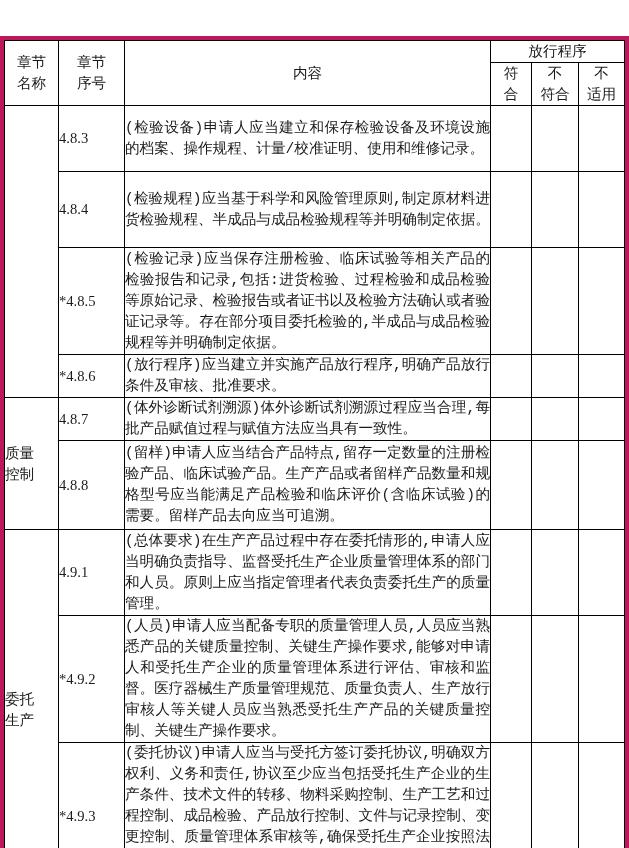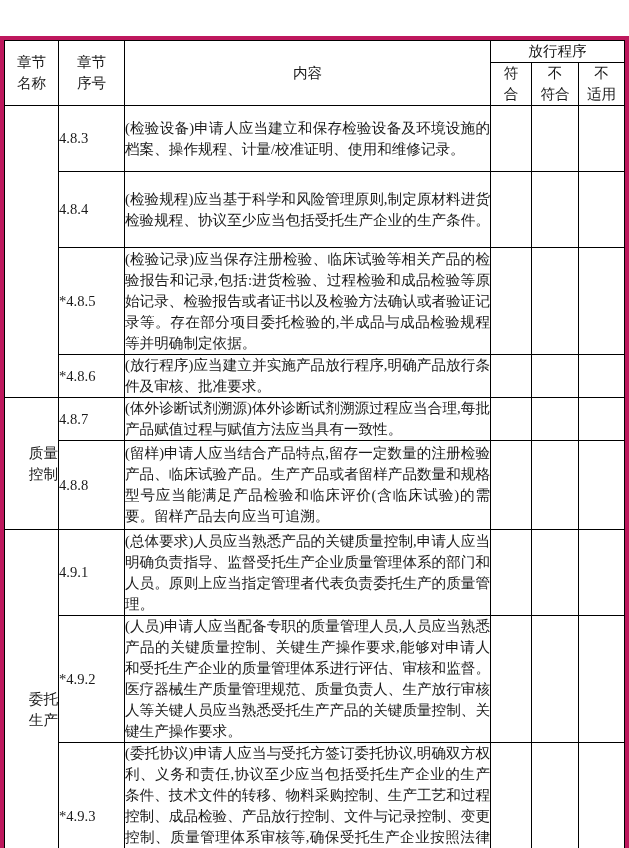--- a/index.html
+++ b/index.html
@@ -38,27 +38,28 @@
   .prewrap { white-space: pre-line; }
   
   th.chapter-head { border-bottom: none; }
   td.chapter-empty { border-top: none; }
   td.content-cell {
     padding: 0 7px;
     text-align: justify;
     text-justify: inter-character;
     text-align-last: left;
     word-break: break-all;
+    font-family: Liberation Mono, monospace;
   }
   td.section-cell {
     text-align: left;
     font-size: 15px;
   }
   td.chapter-cell {
-    text-align: right;
+    text-align: left;
     white-space: pre-line;
   }
   thead th { text-align: center; }
 </style>
 </head>
 <body>
 
 <div class="page">
   <table class="audit">
     <colgroup>
@@ -91,21 +92,21 @@
       <tr style="height:66px">
         <td rowspan="4" class="chapter-cell chapter-empty"></td>
         <td class="section-cell">4.8.3</td>
         <td class="content-cell">(检验设备)申请人应当建立和保存检验设备及环境设施的档案、操作规程、计量/校准证明、使用和维修记录。</td>
         <td></td>
         <td></td>
         <td></td>
       </tr>
       <tr style="height:76px">
         <td class="section-cell">4.8.4</td>
-        <td class="content-cell">(检验规程)应当基于科学和风险管理原则,制定原材料进货检验规程、协议至少应当包括受托生产企业的生产条件。</td>
+        <td class="content-cell">(检验规程)应当基于科学和风险管理原则,制定原材料进货检验规程、半成品与成品检验规程等并明确制定依据。</td>
         <td></td>
         <td></td>
         <td></td>
       </tr>
       <tr style="height:107px">
         <td class="section-cell">*4.8.5</td>
         <td class="content-cell">(检验记录)应当保存注册检验、临床试验等相关产品的检验报告和记录,包括:进货检验、过程检验和成品检验等原始记录、检验报告或者证书以及检验方法确认或者验证记录等。存在部分项目委托检验的,半成品与成品检验规程等并明确制定依据。</td>
         <td></td>
         <td></td>
         <td></td>
@@ -130,21 +131,21 @@
         <td class="section-cell">4.8.8</td>
         <td class="content-cell">(留样)申请人应当结合产品特点,留存一定数量的注册检验产品、临床试验产品。生产产品或者留样产品数量和规格型号应当能满足产品检验和临床评价(含临床试验)的需要。留样产品去向应当可追溯。</td>
         <td></td>
         <td></td>
         <td></td>
       </tr>
       <tr style="height:86px">
         <td rowspan="3" class="chapter-cell">委托
 生产</td>
         <td class="section-cell">4.9.1</td>
-        <td class="content-cell">(总体要求)人员应当熟悉产品的关键质量控制,申请人应当明确负责指导、监督受托生产企业质量管理体系的部门和人员。原则上应当指定管理者代表负责委托生产的质量管理。</td>
+        <td class="content-cell">(总体要求)在生产产品过程中存在委托情形的,申请人应当明确负责指导、监督受托生产企业质量管理体系的部门和人员。原则上应当指定管理者代表负责委托生产的质量管理。</td>
         <td></td>
         <td></td>
         <td></td>
       </tr>
       <tr style="height:126px">
         <td class="section-cell">*4.9.2</td>
         <td class="content-cell">(人员)申请人应当配备专职的质量管理人员,人员应当熟悉产品的关键质量控制、关键生产操作要求,能够对申请人和受托生产企业的质量管理体系进行评估、审核和监督。医疗器械生产质量管理规范、质量负责人、生产放行审核人等关键人员应当熟悉受托生产产品的关键质量控制、关键生产操作要求。</td>
         <td></td>
         <td></td>
         <td></td>

